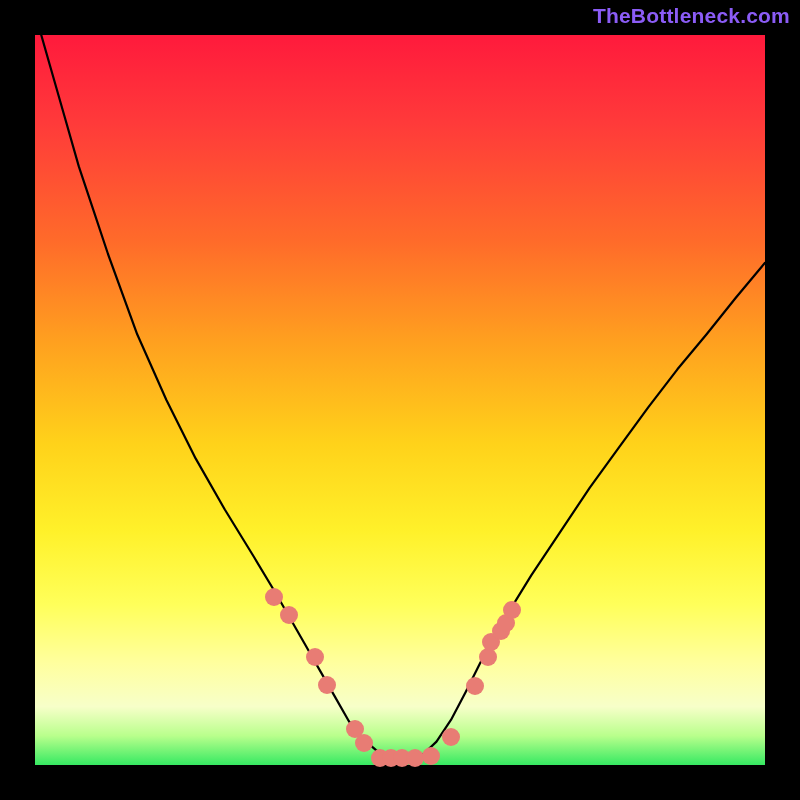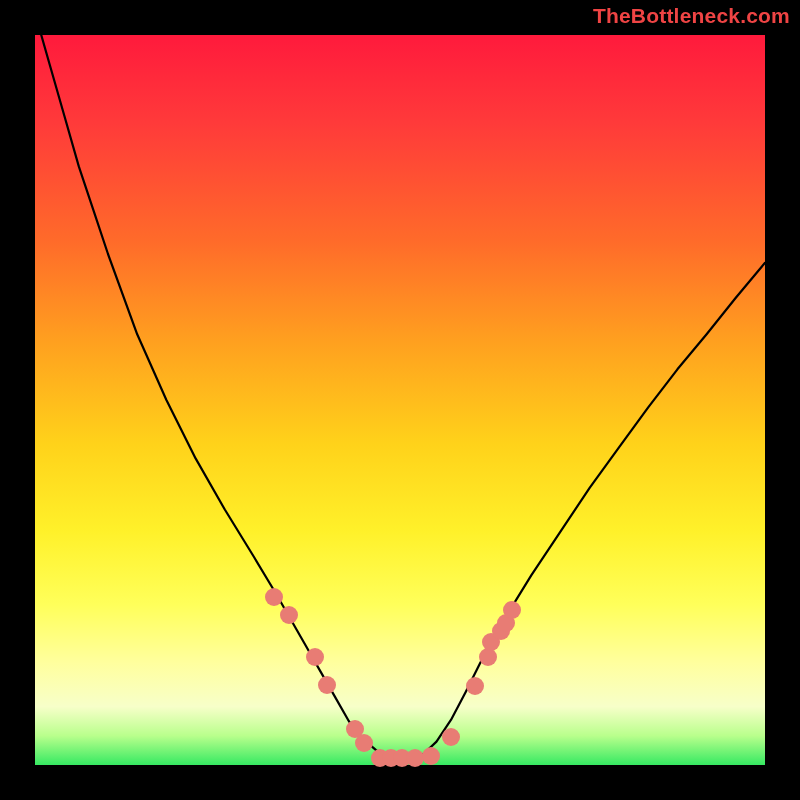--- a/index.html
+++ b/index.html
@@ -16,21 +16,21 @@
     position: relative;
     width: 800px;
     height: 800px;
     background: #000000;
   }
 
   .watermark {
     position: absolute;
     top: 4px;
     right: 10px;
-    color: #ef4444;
+    color: #8b5cf6;
     font-size: 21px;
     font-weight: 600;
     letter-spacing: 0.2px;
     z-index: 10;
   }
 
   .plot-area {
     position: absolute;
     left: 35px;
     top: 35px;

